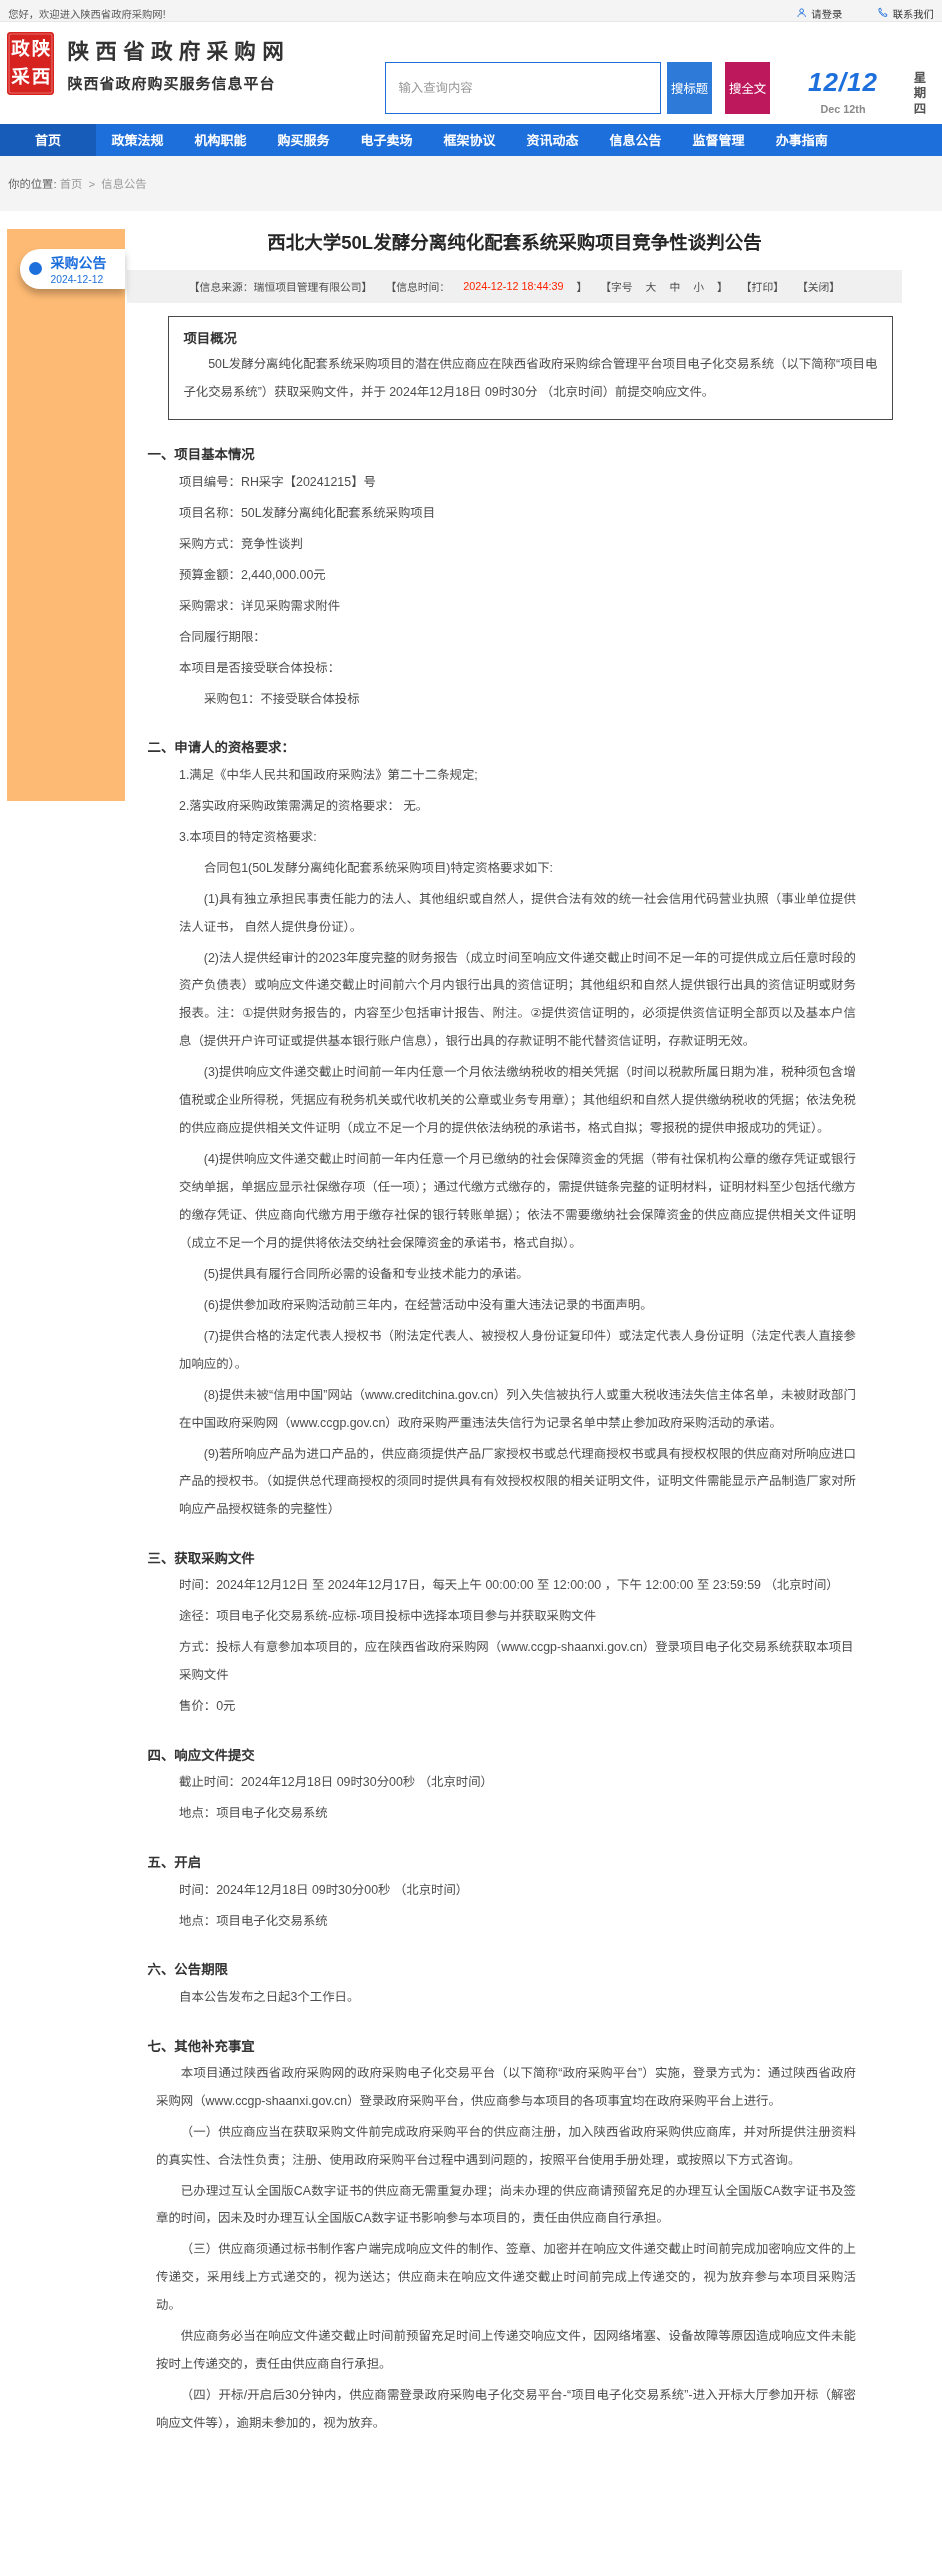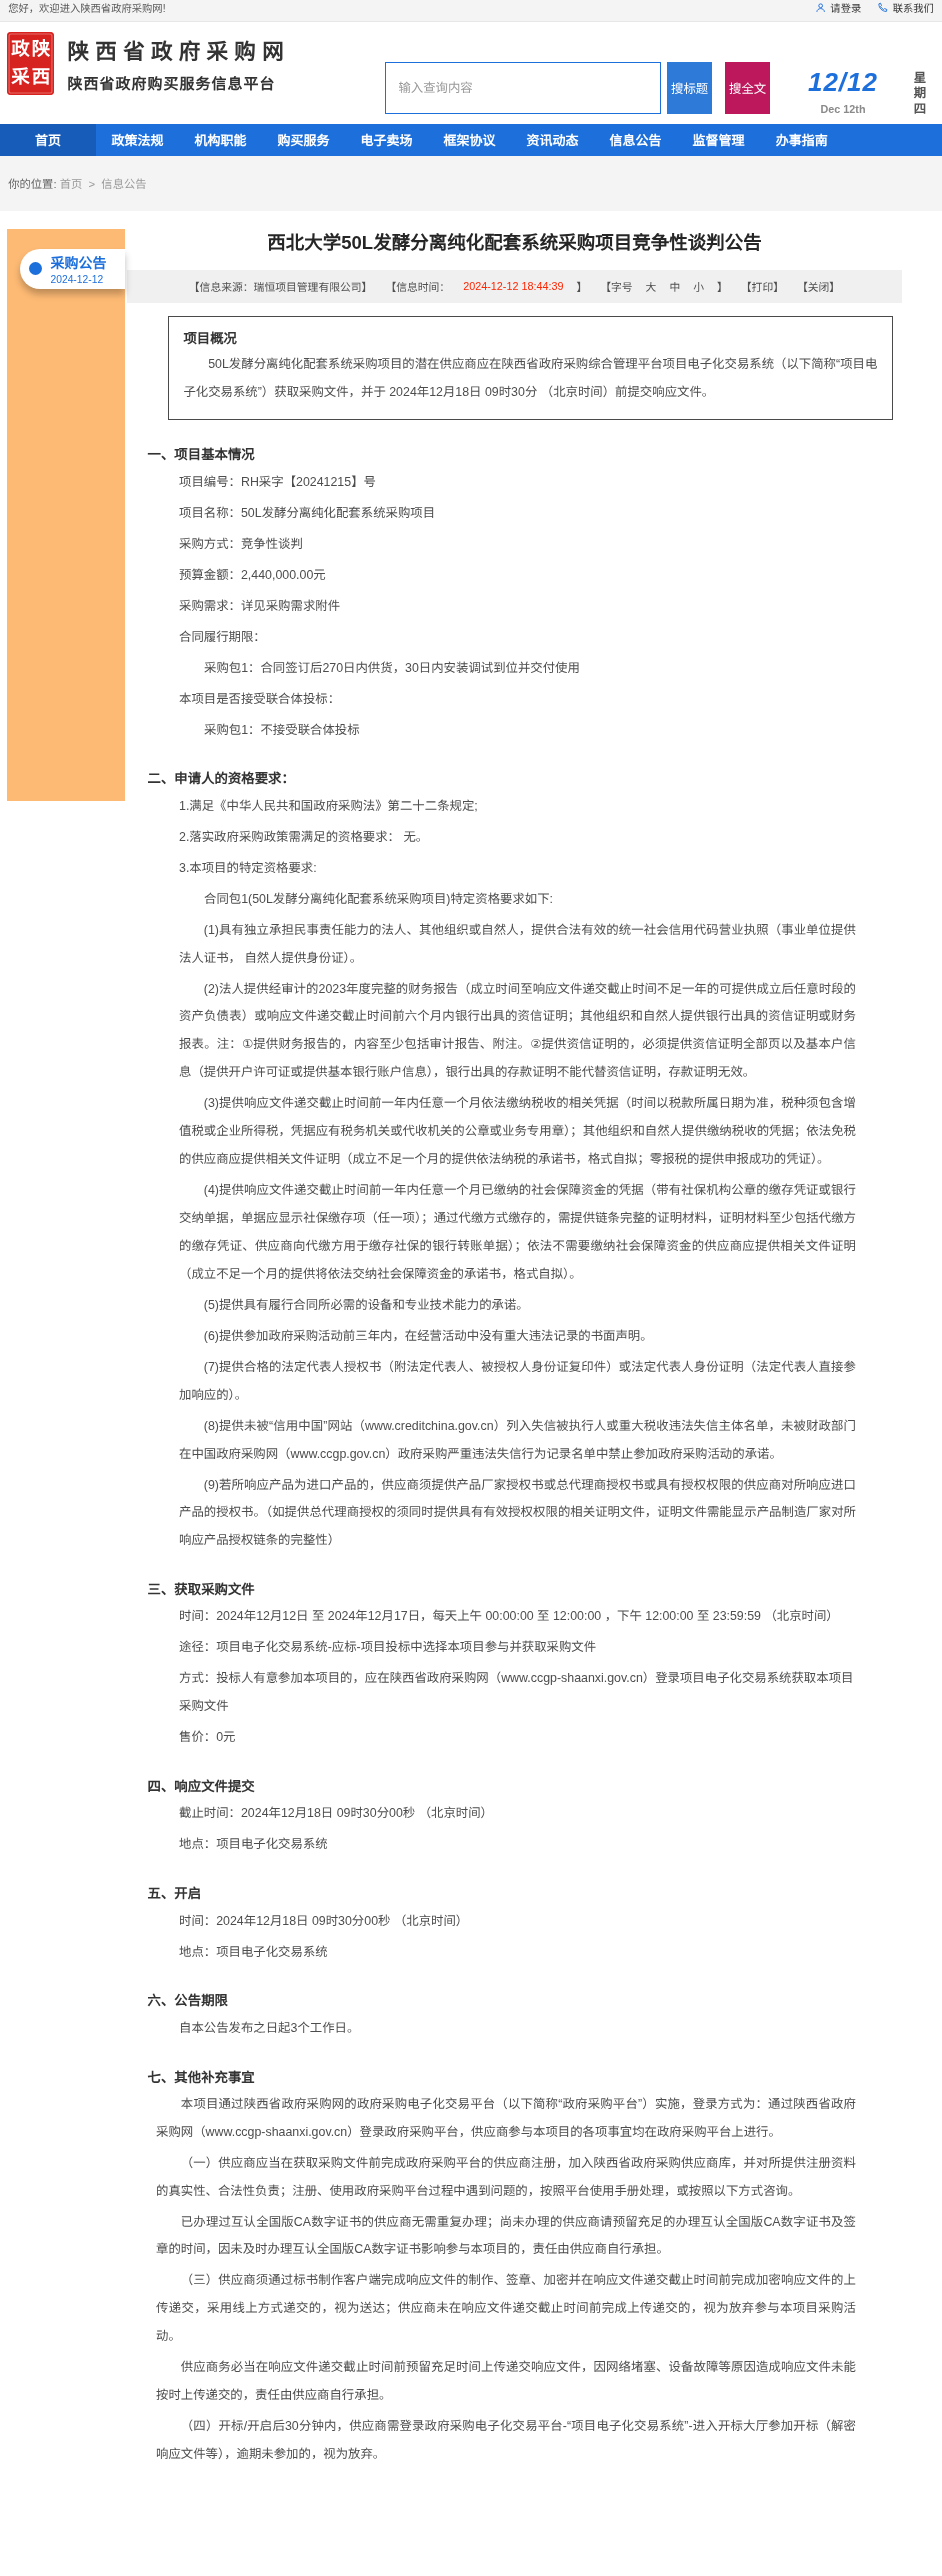--- a/index.html
+++ b/index.html
@@ -4,23 +4,23 @@
 <style>
   * { margin:0; padding:0; box-sizing:border-box; }
   html,body { background:#fff; }
   body {
     width:942px; min-height:3200px; position:relative;
     font-family:"Liberation Sans","DejaVu Sans",sans-serif;
     color:#4d4d4d;
   }
   
   .topbar { height:21.6px; background:#f4f4f4; border-bottom:0.5px solid #e7e7e7;
-    display:flex; align-items:flex-start; justify-content:space-between; padding:0 8.2px; }
+    display:flex; align-items:flex-end; justify-content:space-between; padding:0 8.2px; }
   .topbar-welcome { font-size:10.3px; color:#595959; }
-  .topbar-links { display:flex; align-items:center; gap:16px; }
+  .topbar-links { display:flex; align-items:center; gap:35px; }
   .toplink { display:flex; align-items:center; gap:4.1px; font-size:10.3px; color:#333; cursor:pointer; }
   .toplink svg { display:block; }
   
   .header { height:102px; background:#fff; position:relative; }
   .brandwrap { position:absolute; left:7.2px; top:10.3px; display:flex; align-items:center; }
   .seal { width:47px; height:63px; background:#d7231f; border-radius:4.1px;
     display:grid; grid-template-columns:1fr 1fr; place-items:center; padding:3.1px;
     box-shadow:inset 0 0 0 1.5px #d7231f, inset 0 0 0 2.6px #ffffff55; }
   .seal span { color:#fff; font-weight:bold; font-size:18.5px; line-height:1; }
   .brandtext { margin-left:13.4px; }
@@ -194,21 +194,20 @@
     </div>
 
     <div class="sections" id="sections">
         <h3 class="sec-heading">一、项目基本情况</h3>
         <div class="para flat">项目编号：RH采字【20241215】号</div>
         <div class="para flat">项目名称：50L发酵分离纯化配套系统采购项目</div>
         <div class="para flat">采购方式：竞争性谈判</div>
         <div class="para flat">预算金额：2,440,000.00元</div>
         <div class="para flat">采购需求：详见采购需求附件</div>
         <div class="para flat">合同履行期限：</div>
-        <div class="para sub">采购包1：合同签订后270日内供货，30日内安装调试到位并交付使用</div>
         <div class="para flat">本项目是否接受联合体投标：</div>
         <div class="para sub">采购包1：不接受联合体投标</div>
         <h3 class="sec-heading">二、申请人的资格要求：</h3>
         <div class="para flat">1.满足《中华人民共和国政府采购法》第二十二条规定;</div>
         <div class="para flat">2.落实政府采购政策需满足的资格要求： 无。</div>
         <div class="para flat">3.本项目的特定资格要求:</div>
         <div class="para sub">合同包1(50L发酵分离纯化配套系统采购项目)特定资格要求如下:</div>
         <div class="para prose">(1)具有独立承担民事责任能力的法人、其他组织或自然人，提供合法有效的统一社会信用代码营业执照（事业单位提供法人证书， 自然人提供身份证）。</div>
         <div class="para prose">(2)法人提供经审计的2023年度完整的财务报告（成立时间至响应文件递交截止时间不足一年的可提供成立后任意时段的资产负债表）或响应文件递交截止时间前六个月内银行出具的资信证明；其他组织和自然人提供银行出具的资信证明或财务报表。注：①提供财务报告的，内容至少包括审计报告、附注。②提供资信证明的，必须提供资信证明全部页以及基本户信息（提供开户许可证或提供基本银行账户信息），银行出具的存款证明不能代替资信证明，存款证明无效。</div>
         <div class="para prose">(3)提供响应文件递交截止时间前一年内任意一个月依法缴纳税收的相关凭据（时间以税款所属日期为准，税种须包含增值税或企业所得税，凭据应有税务机关或代收机关的公章或业务专用章）；其他组织和自然人提供缴纳税收的凭据；依法免税的供应商应提供相关文件证明（成立不足一个月的提供依法纳税的承诺书，格式自拟；零报税的提供申报成功的凭证）。</div>

